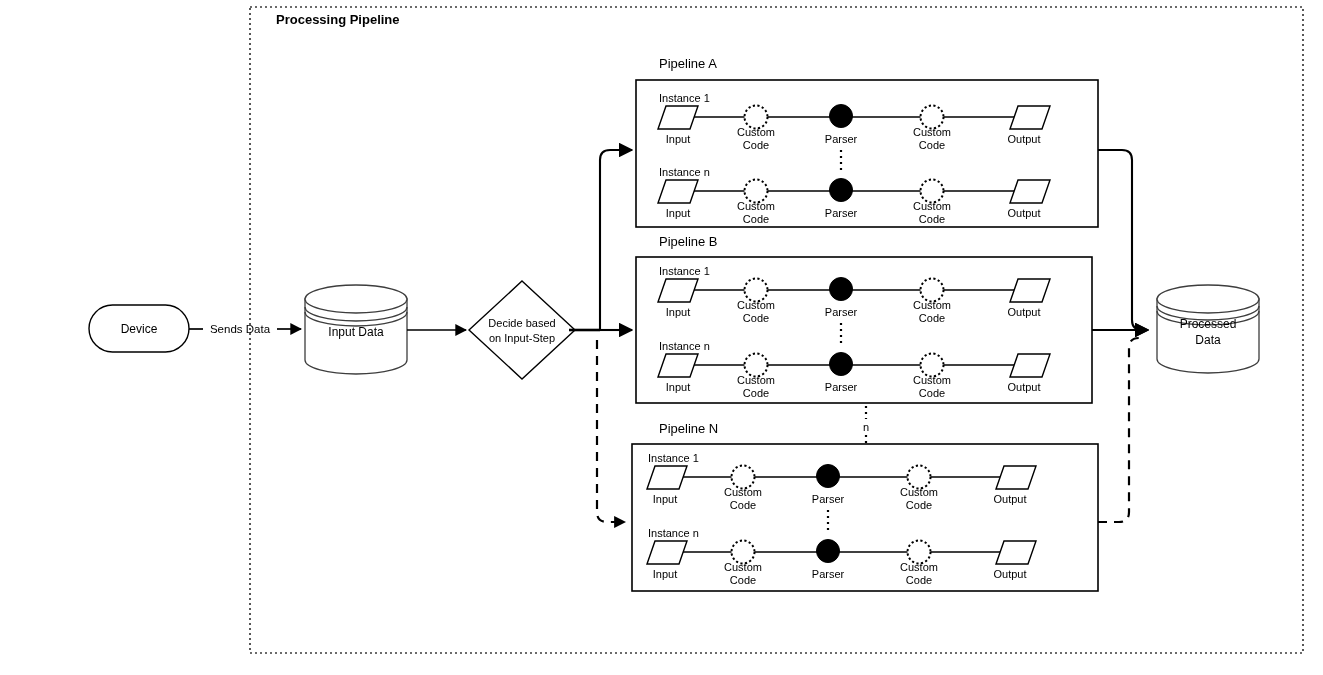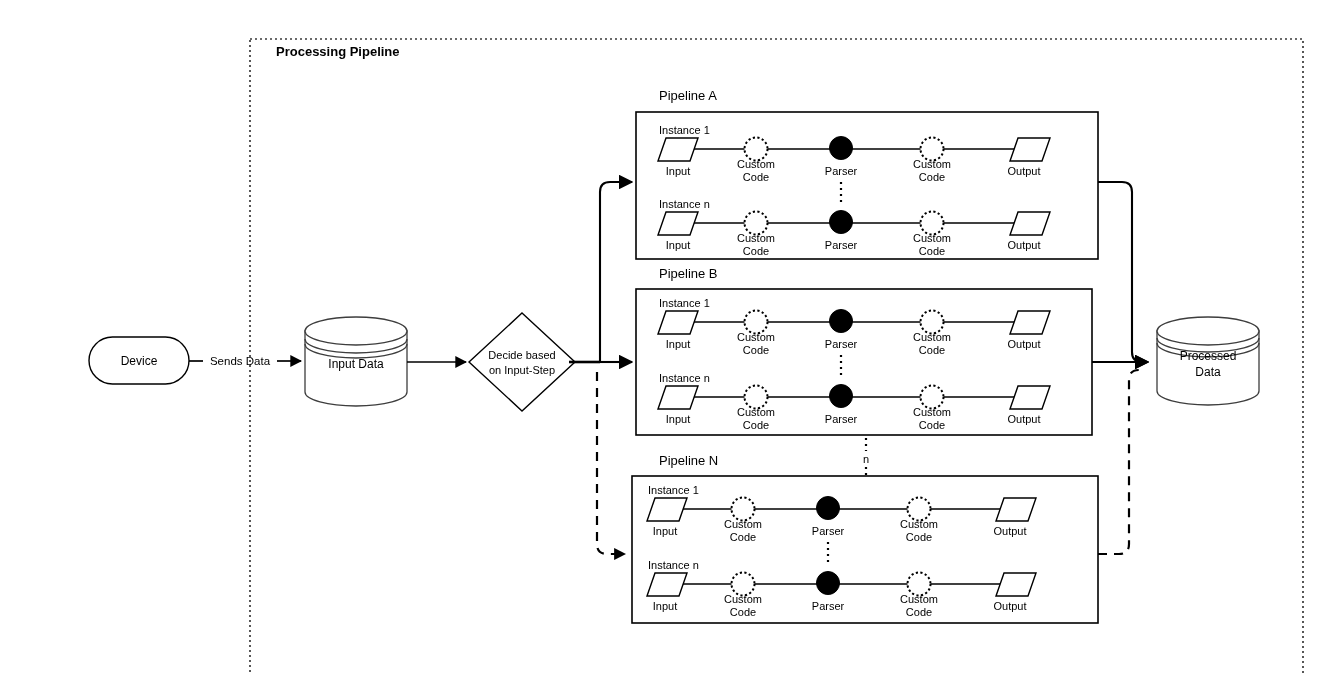--- a/index.html
+++ b/index.html
@@ -10,21 +10,20 @@
   body {
     width: 1323px;
     height: 675px;
     font-family: "Liberation Sans", sans-serif;
     overflow: hidden;
   }
   #canvas {
     position: relative;
     width: 1323px;
     height: 513px;
-    margin-top: 32px;
   }
   svg.diagram {
     position: absolute;
     top: 0;
     left: 0;
     width: 1323px;
     height: 675px;
   }
   text {
     font-family: "Liberation Sans", sans-serif;

